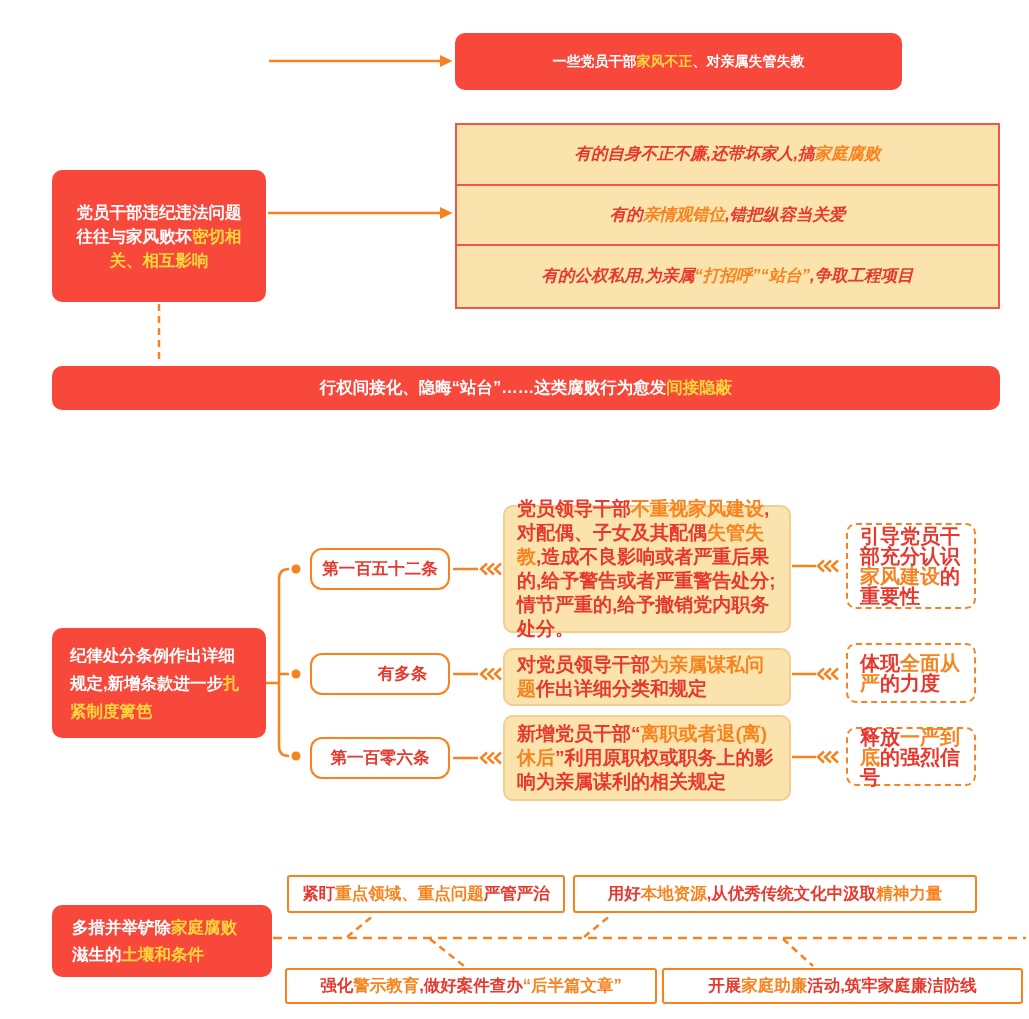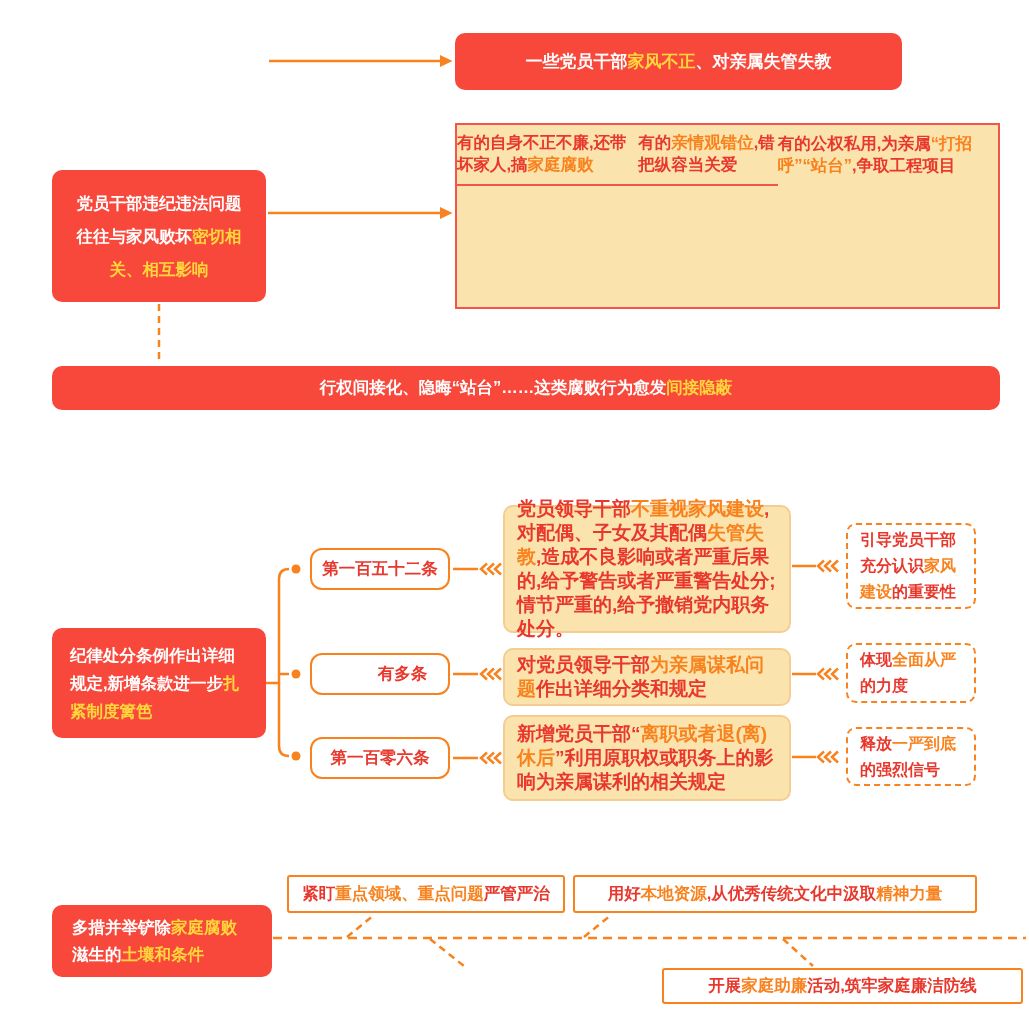--- a/index.html
+++ b/index.html
@@ -11,32 +11,32 @@
   body{
     width:1029px; height:1019px; position:relative; overflow:hidden;
     font-family:"Liberation Sans","DejaVu Sans",sans-serif; font-weight:bold;
   }
   #canvas{position:relative; width:1029px; height:1019px;}
   #connectors{position:absolute; left:0; top:0; z-index:1; pointer-events:none;}
   .node{position:absolute; z-index:2; display:flex; align-items:center; justify-content:center;}
   .red-box{background:var(--red-box); color:#fff; border-radius:10px; text-align:center;}
   .hl-y{color:var(--yellow);}
   .hl-o{color:var(--orange);}
-  .cream-table{background:var(--cream); border:2px solid var(--table-border); color:var(--red-text); flex-direction:row; align-items:stretch; justify-content:flex-start;}
+  .cream-table{background:var(--cream); border:2px solid var(--table-border); color:var(--red-text); flex-direction:column; align-items:stretch; justify-content:flex-start;font-style:italic;}
   .cream-table .row{height:60.6px; display:flex; align-items:center; justify-content:center; border-bottom:2px solid var(--table-border); font-size:16.5px;}
   .cream-table .row:last-child{border-bottom:none;}
   .pill{background:#fff; border:2.5px solid var(--orange); border-radius:12px; color:var(--red-text); font-size:16.5px;}
   .cream-note{background:var(--cream); border:2px solid var(--cream-border); border-radius:10px; color:var(--red-text); font-size:19px; line-height:24px; justify-content:center; text-align:left; padding:6px 12px;}
-  .dashed-note{background:#fff; border:2.5px dashed var(--orange); border-radius:10px; color:var(--red-text); font-size:16px; line-height:26px; justify-content:flex-start; text-align:left; padding:4px 12px;}
+  .dashed-note{background:#fff; border:2.5px dashed var(--orange); border-radius:10px; color:var(--red-text); font-size:20px; line-height:20px; justify-content:flex-start; text-align:left; padding:4px 12px;}
   .measure{background:#fff; border:2px solid var(--orange); border-radius:3px; color:var(--red-text); font-size:16.5px; text-align:center;}
 
   
   #box-source{left:55px; top:34px; width:212px; height:53px; font-size:17px;}
-  #box-result{left:455px; top:33px; width:447px; height:57px; font-size:17px;}
-  #box-cause{left:52px; top:170px; width:214px; height:132px; font-size:16.5px; line-height:33px; padding:0 18px;}
+  #box-result{left:455px; top:33px; width:447px; height:57px; font-size:14px;}
+  #box-cause{left:52px; top:170px; width:214px; height:132px; font-size:16.5px; line-height:24px; padding:0 18px;}
   #box-examples{left:455px; top:123px; width:545px; height:186px;}
   #box-conclusion{left:52px; top:366px; width:948px; height:44px; font-size:16.5px;}
   #box-reg-intro{left:52px; top:628px; width:214px; height:110px; font-size:16.5px; line-height:28px; padding:0 18px; justify-content:flex-start; text-align:left;}
   #pill-0{left:310px; top:548px; width:140px; height:42px;}
   #pill-1{left:310px; top:653px; width:140px; height:42px;padding-left:45px;}
   #pill-2{left:310px; top:737px; width:140px; height:42px;}
   #detail-0{left:503px; top:505px; width:288px; height:128px;}
   #detail-1{left:503px; top:648px; width:288px; height:58px;}
   #detail-2{left:503px; top:715px; width:288px; height:86px;}
   #effect-0{left:846px; top:523px; width:130px; height:86px;}
@@ -162,17 +162,20 @@
 
   <div class="node red-box" id="box-measures-intro">
       <span><span>多措并举铲除</span><span class="hl-y">家庭腐败</span><span>滋生的</span><span class="hl-y">土壤和条件</span></span>
     </div>
   <div class="node measure" id="measure-0">
       <span><span>紧盯</span><span class="hl-o">重点领域、重点问题</span><span>严管严治</span></span>
     </div>
   <div class="node measure" id="measure-1">
       <span><span>用好</span><span class="hl-o">本地资源</span><span>,从优秀传统文化中汲取</span><span class="hl-o">精神力量</span></span>
     </div>
+  <div class="node measure" id="measure-2">
+      <span><span>强化</span><span class="hl-o">警示教育</span><span>,做好案件查办</span><span class="hl-o">“后半篇文章”</span></span>
+    </div>
   <div class="node measure" id="measure-3">
       <span><span>开展</span><span class="hl-o">家庭助廉</span><span>活动,筑牢家庭廉洁防线</span></span>
     </div>
 
 </div>
 
 </body></html>

